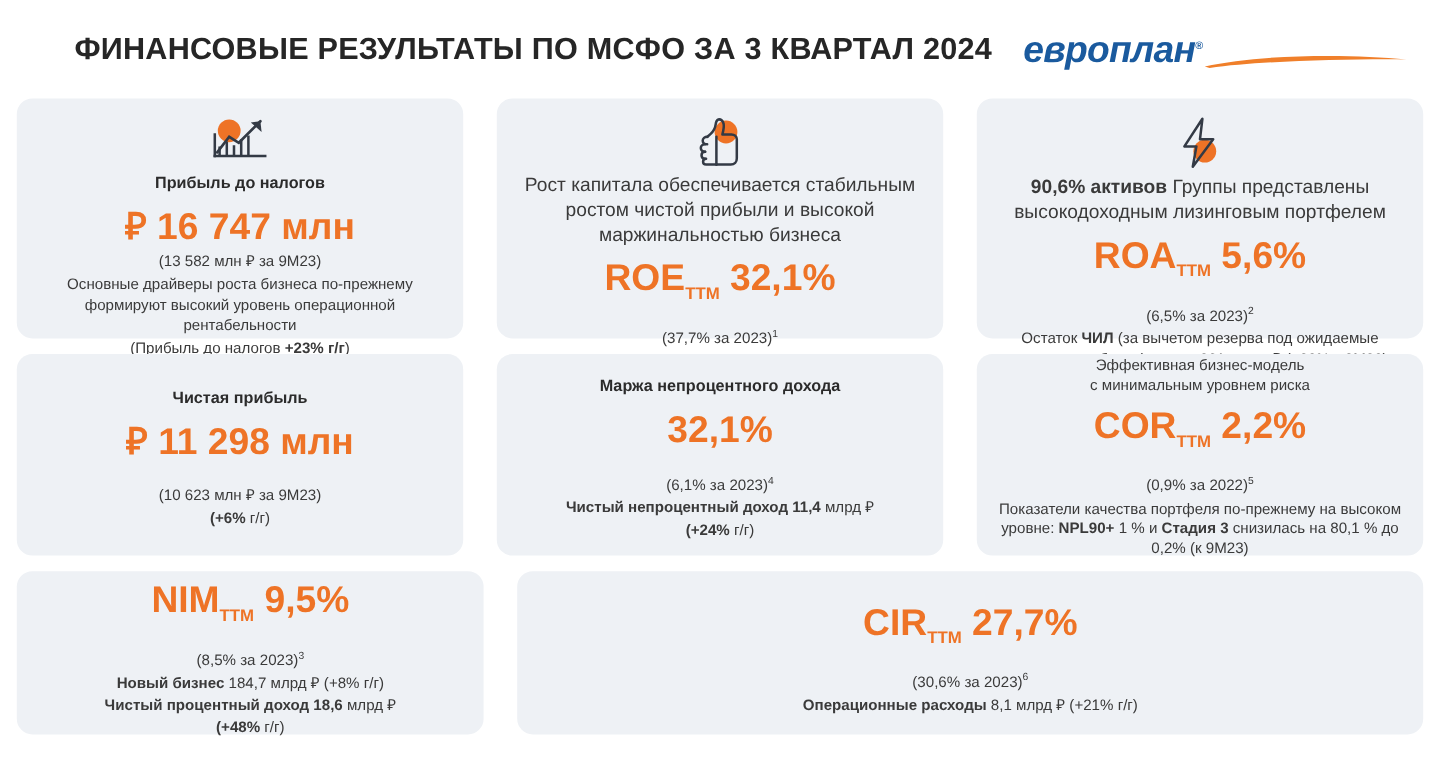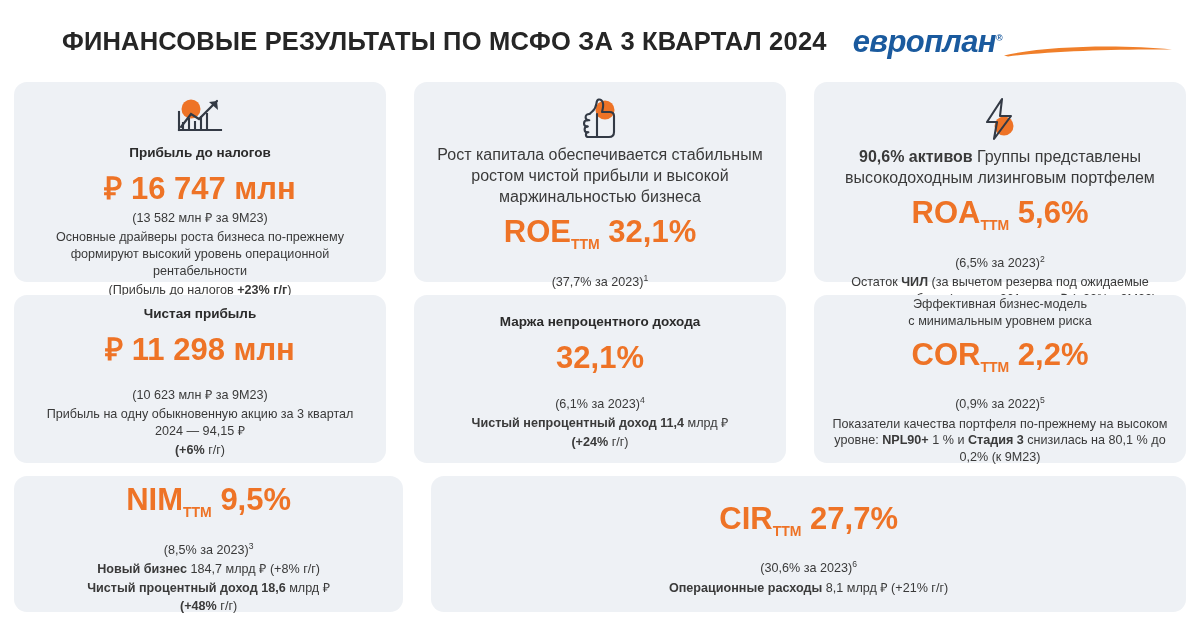--- a/index.html
+++ b/index.html
@@ -219,21 +219,20 @@
         <div class="note"><span>Остаток </span><span class="b">ЧИЛ</span><span> (за вычетом резерва под ожидаемые кредитные убытки) достиг  261 </span><span class="b">млрд ₽</span><span> (+23% к 9М23)</span></div>
       </div>
     </div>
 
     <div class="row row-2">
 
       <div class="card">
         <div class="card-title">Чистая прибыль</div>
         <div class="big">₽ 11 298 млн</div>
         <div class="note tight">(10 623 млн ₽ за 9М23)</div>
-        <div class="note">Прибыль на одну обыкновенную акцию за 3 квартал 2024 — 94,15 ₽</div>
         <div class="note"><span class="b">(+6%</span><span> г/г)</span></div>
       </div>
 
       <div class="card">
         <div class="card-title">Маржа непроцентного дохода</div>
         <div class="big">32,1%</div>
         <div class="note tight"><span>(6,1% за 2023)</span><sup>4</sup></div>
         <div class="note"><span class="b">Чистый непроцентный доход 11,4</span><span> млрд ₽</span></div>
         <div class="note"><span class="b">(+24%</span><span> г/г)</span></div>
       </div>

